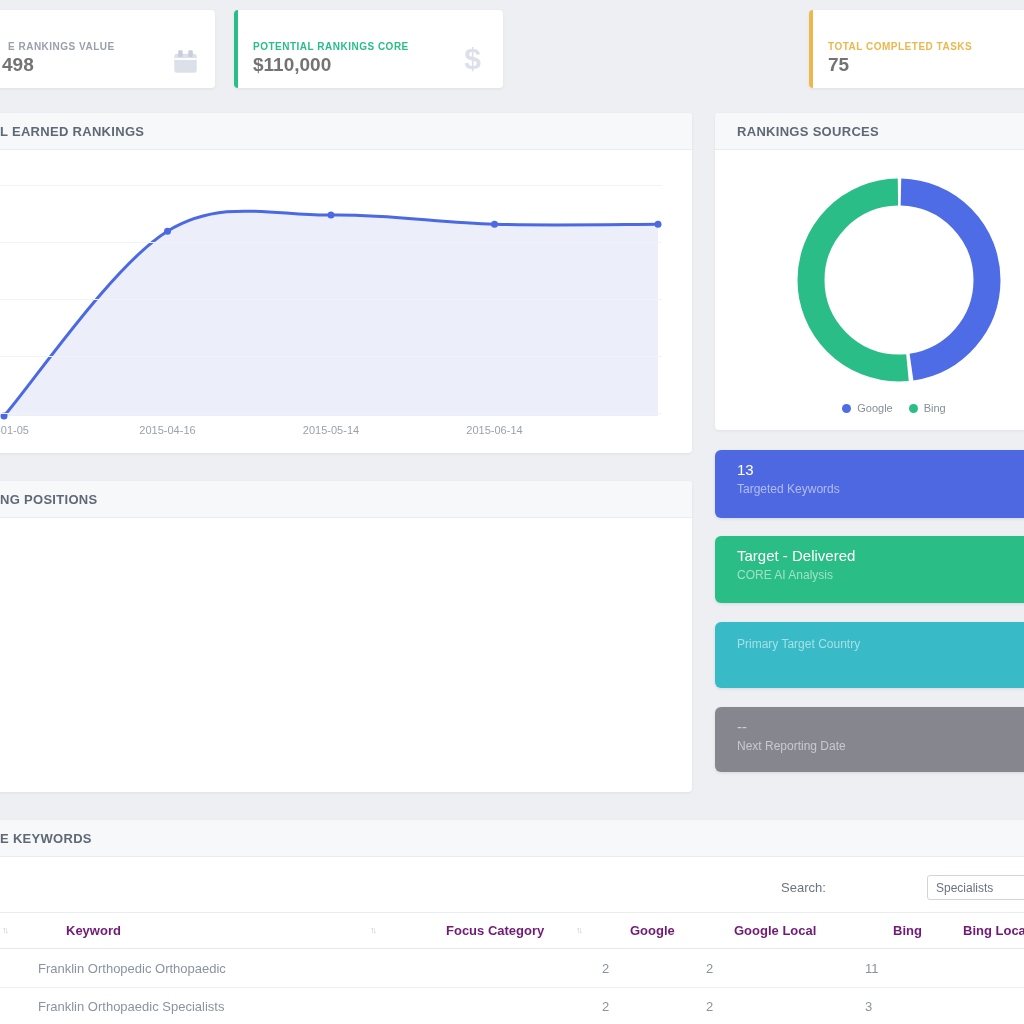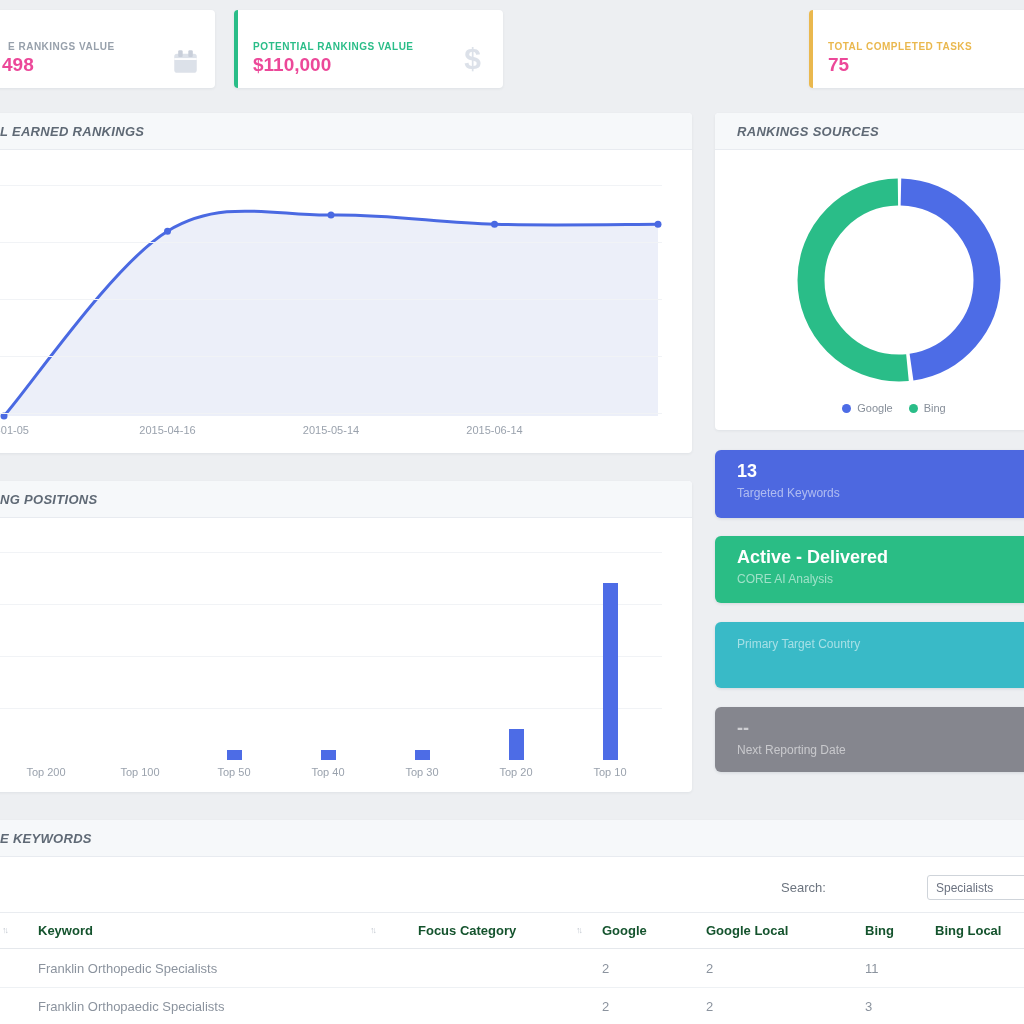--- a/index.html
+++ b/index.html
@@ -3,28 +3,28 @@
 <meta charset="utf-8">
 <style>
   * { margin:0; padding:0; box-sizing:border-box; }
   html,body { width:1024px; height:1024px; }
   body { font-family:"Liberation Sans", sans-serif; background:#edeff2; }
   #stage { position:relative; width:1024px; height:1024px; overflow:hidden; background:#edeff2; }
 
   .card { position:absolute; background:#fff; border-radius:4px; box-shadow:0 1px 3px rgba(45,55,70,.07); }
   .card-header { height:37px; background:#f6f8fa; border-bottom:1px solid #e8ebf0; border-radius:4px 4px 0 0;
                  display:flex; align-items:center; }
-  .card-title { font-size:13px; font-weight:bold; color:#5f6975; letter-spacing:.3px;font-style:italic; }
+  .card-title { font-size:13px; font-weight:bold; color:#5f6975; letter-spacing:.3px; }
 
   
   .statcard { position:absolute; top:10px; width:269px; height:78px; background:#fff; border-radius:4px;
               box-shadow:0 1px 3px rgba(45,55,70,.07); }
   .statcard .accent { position:absolute; left:0; top:0; bottom:0; width:4px; border-radius:4px 0 0 4px; }
   .stat-label { position:absolute; top:31px; font-size:10px; font-weight:bold; letter-spacing:.5px; white-space:nowrap; }
-  .stat-value { position:absolute; top:44px; font-size:19px; font-weight:bold; color:#ec4899; white-space:nowrap; }
+  .stat-value { position:absolute; top:44px; font-size:19px; font-weight:bold; color:#737373; white-space:nowrap; }
   .accent-green { background:#2abd88; } .accent-teal { background:#39b5c6; } .accent-amber { background:#eab84e; }
   .lbl-gray { color:#97a0ab;padding-left:6px; } .lbl-green { color:#2abd88; } .lbl-teal { color:#39b5c6; } .lbl-amber { color:#eab84e; }
   .stat-icon { position:absolute; color:#dce1e9; }
   .dollar-icon { right:22px; top:32px; font-size:30px; font-weight:bold; }
   .progress-fill { position:absolute; left:75px; top:56px; height:8px; border-radius:4px; background:#39b5c6; }
 
   
   #line-card { left:-54px; top:113px; width:746px; height:340px; }
   #line-card .card-header { padding-left:54px; }
   .line-plot { position:absolute; left:54px; top:37px; width:662px; height:302px; }
@@ -41,37 +41,37 @@
   
   #donut-card { left:715px; top:113px; width:330px; height:317px; }
   #donut-card .card-header { padding-left:22px; }
   .legend { position:absolute; left:0; top:289px; width:358px; display:flex; justify-content:center; gap:16px; }
   .legend-item { display:flex; align-items:center; gap:6px; font-size:11px; color:#868e99; }
   .legend-dot { width:9px; height:9px; border-radius:50%; }
 
   
   .info-card { position:absolute; left:715px; width:330px; border-radius:6px; padding:11px 22px;
                box-shadow:0 1px 3px rgba(45,55,70,.12); }
-  .info-value { font-size:18px; font-weight:bold; color:#ffffff; }
+  .info-value { font-size:15px; font-weight:normal; color:#ffffff; }
   .info-label { margin-top:4px; font-size:12px; color:rgba(255,255,255,.55); }
   #info-blue { top:450px; height:68px; background:#4d68e0; }
   #info-green { top:536px; height:67px; background:#2abd85; }
   #info-teal { top:622px; height:66px; background:#39bac7; }
   #info-gray { top:707px; height:65px; background:#85868e; }
   #info-gray .info-value { color:rgba(255,255,255,.6); }
 
   
   #keywords-card { left:-54px; top:820px; width:1110px; height:230px; }
   #keywords-card .card-header { padding-left:54px; }
   .search-row { position:absolute; top:55px; left:0; right:0; height:26px; }
   .search-label { position:absolute; left:835px; top:5px; width:85px; text-align:left; font-size:13px; color:#6c747f; }
   .search-input { position:absolute; left:981px; top:0; width:142px; height:25px; border:1px solid #cfd4da;
                   border-radius:3px; padding:0 8px; font-size:12px; color:#6b7280; font-family:"Liberation Sans",sans-serif; }
   .thead { position:absolute; top:92px; left:0; right:0; height:37px; border-top:1px solid #e9ecf0; border-bottom:1px solid #e5e8ec; }
-  .th { position:absolute; top:10px; font-size:13px; font-weight:bold; color:#14532d; white-space:nowrap; }
+  .th { position:absolute; top:10px; font-size:13px; font-weight:bold; color:#701a75; white-space:nowrap;margin-left:28px; }
   .sort-icon { position:absolute; top:12px; font-size:9px; letter-spacing:-2px; color:#c3c9d1; }
   .tbody { position:absolute; top:130px; left:0; right:0; }
   .trow { position:relative; height:38px; border-bottom:1px solid #eef1f4; }
   .tcell { position:absolute; top:11px; font-size:13px; color:#8b939e; white-space:nowrap; }
   .col-keyword { left:92px; } .col-focus { left:452px; } .col-google { left:656px; }
   .col-glocal { left:760px; } .col-bing { left:919px; } .col-blocal { left:989px; }
   .th-keyword { left:92px; } .th-focus { left:472px; } .th-google { left:656px; }
   .th-glocal { left:760px; } .th-bing { left:919px; } .th-blocal { left:989px; }
   .sort-0 { left:56px; } .sort-1 { left:424px; } .sort-2 { left:630px; }
 </style>
@@ -86,21 +86,21 @@
     <svg class="stat-icon" style="right:16px;top:38px" width="27" height="27" viewBox="0 0 24 24">
       <rect x="2" y="5" width="20" height="17" rx="2.5" fill="#dce1e9"></rect>
       <rect x="5.5" y="2" width="4" height="6" rx="1.2" fill="#c9cfda"></rect>
       <rect x="14.5" y="2" width="4" height="6" rx="1.2" fill="#c9cfda"></rect>
       <rect x="2" y="9" width="20" height="1.6" fill="#ffffff"></rect>
     </svg>
   </div>
 
   <div class="statcard" style="left:234px">
     <span class="accent accent-green"></span>
-    <span class="stat-label lbl-green" style="left:19px">POTENTIAL RANKINGS VALUE</span>
+    <span class="stat-label lbl-green" style="left:19px">POTENTIAL RANKINGS CORE</span>
     <span class="stat-value" style="left:19px">$110,000</span>
     <span class="stat-icon dollar-icon">$</span>
   </div>
 
 
   <div class="statcard" style="left:809px">
     <span class="accent accent-amber"></span>
     <span class="stat-label lbl-amber" style="left:19px">TOTAL COMPLETED TASKS</span>
     <span class="stat-value" style="left:19px">75</span>
   </div>
@@ -117,38 +117,20 @@
           <circle cx="331" cy="65.03" r="3.5" fill="#4a69e2"></circle>
           <circle cx="494.5" cy="74.27000000000001" r="3.5" fill="#4a69e2"></circle>
           <circle cx="658" cy="74.27000000000001" r="3.5" fill="#4a69e2"></circle>
         </svg><span class="x-tick" style="left: 13px; top: 274px;">-01-05</span><span class="x-tick" style="left: 167.5px; top: 274px;">2015-04-16</span><span class="x-tick" style="left: 331px; top: 274px;">2015-05-14</span><span class="x-tick" style="left: 494.5px; top: 274px;">2015-06-14</span></div>
   </div>
 
   <div class="card" id="bar-card">
     <div class="card-header">
       <span class="card-title">NG POSITIONS</span>
     </div>
-    <div class="bar-plot" id="bar-plot">
-        <div class="gridline" style="top: 190px;"></div>
-        <div class="gridline" style="top: 138px;"></div>
-        <div class="gridline" style="top: 86px;"></div>
-        <div class="gridline" style="top: 34px;"></div>
-        <div class="bar-label" style="left: 46px;">Top 200</div>
-        <div class="bar-label" style="left: 140px;">Top 100</div>
-        <div class="bar" style="left: 226.5px; top: 231.6px; height: 10.4px;"></div>
-        <div class="bar-label" style="left: 234px;">Top 50</div>
-        <div class="bar" style="left: 320.5px; top: 231.6px; height: 10.4px;"></div>
-        <div class="bar-label" style="left: 328px;">Top 40</div>
-        <div class="bar" style="left: 414.5px; top: 231.6px; height: 10.4px;"></div>
-        <div class="bar-label" style="left: 422px;">Top 30</div>
-        <div class="bar" style="left: 508.5px; top: 210.8px; height: 31.2px;"></div>
-        <div class="bar-label" style="left: 516px;">Top 20</div>
-        <div class="bar" style="left: 602.5px; top: 65.2px; height: 176.8px;"></div>
-        <div class="bar-label" style="left: 610px;">Top 10</div>
-      </div>
   </div>
 
   <div class="card" id="donut-card">
     <div class="card-header">
       <span class="card-title">RANKINGS SOURCES</span>
     </div>
     <svg id="donut-svg" width="220" height="220" style="position:absolute;left:74px;top:57px">
         <circle cx="110" cy="110" r="88" fill="none" stroke="#4d6ce6" stroke-width="27" stroke-dasharray="261.4017473752657 291.51855965653783" stroke-dashoffset="-2" transform="rotate(-90 110 110)"></circle>
         <circle cx="110" cy="110" r="88" fill="none" stroke="#2abd88" stroke-width="27" stroke-dasharray="283.51855965653783 269.4017473752657" stroke-dashoffset="-267.4017473752657" transform="rotate(-90 110 110)"></circle>
       </svg>
@@ -162,21 +144,21 @@
         <span>Bing</span>
       </span>
     </div>
   </div>
 
   <div class="info-card" id="info-blue">
     <div class="info-value">13</div>
     <div class="info-label">Targeted Keywords</div>
   </div>
   <div class="info-card" id="info-green">
-    <div class="info-value">Active - Delivered</div>
+    <div class="info-value">Target - Delivered</div>
     <div class="info-label">CORE AI Analysis</div>
   </div>
   <div class="info-card" id="info-teal">
     <div class="info-label">Primary Target Country</div>
   </div>
   <div class="info-card" id="info-gray">
     <div class="info-value">--</div>
     <div class="info-label">Next Reporting Date</div>
   </div>
 
@@ -194,21 +176,21 @@
       <span class="sort-icon sort-1">↑↓</span>
       <span class="th th-focus">Focus Category</span>
       <span class="sort-icon sort-2">↑↓</span>
       <span class="th th-google">Google</span>
       <span class="th th-glocal">Google Local</span>
       <span class="th th-bing">Bing</span>
       <span class="th th-blocal">Bing Local</span>
     </div>
     <div class="tbody" id="table-body">
         <div class="trow">
-    <span class="tcell col-keyword">Franklin Orthopedic Specialists</span>
+    <span class="tcell col-keyword">Franklin Orthopedic Orthopaedic</span>
     <span class="tcell col-focus"></span>
     <span class="tcell col-google">2</span>
     <span class="tcell col-glocal">2</span>
     <span class="tcell col-bing">11</span>
     <span class="tcell col-blocal"></span>
   </div>
         <div class="trow">
     <span class="tcell col-keyword">Franklin Orthopaedic Specialists</span>
     <span class="tcell col-focus"></span>
     <span class="tcell col-google">2</span>

